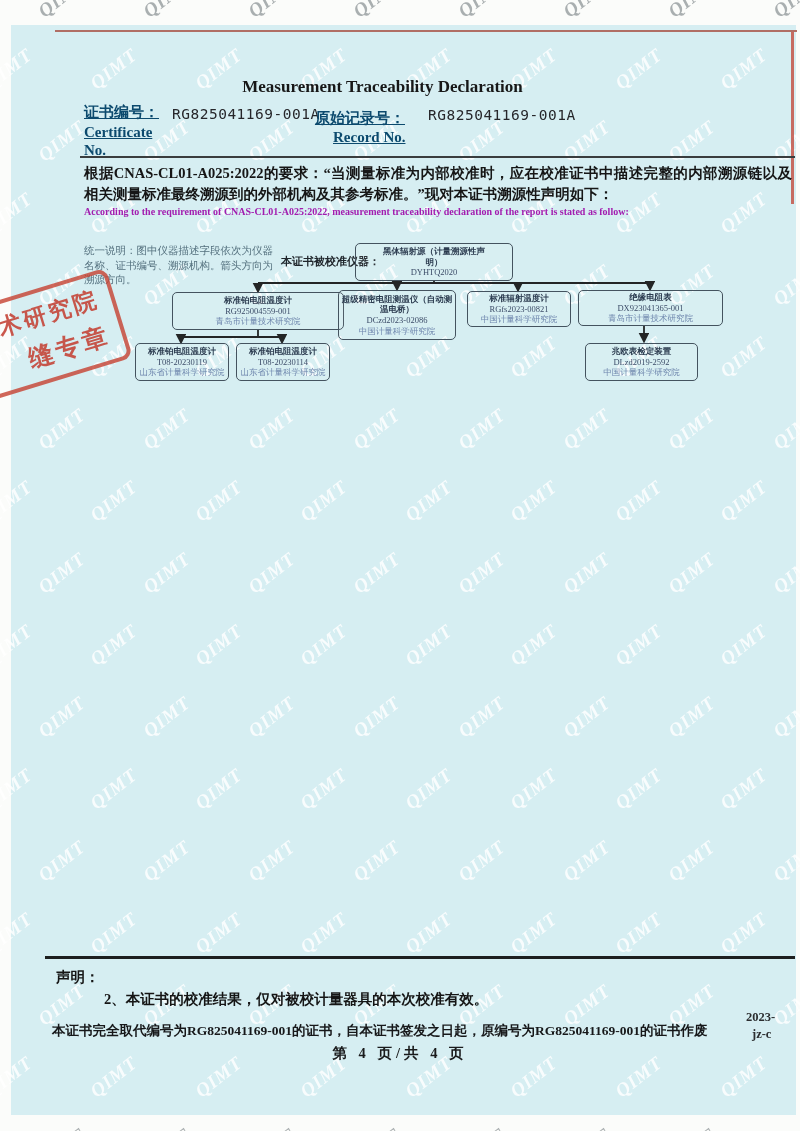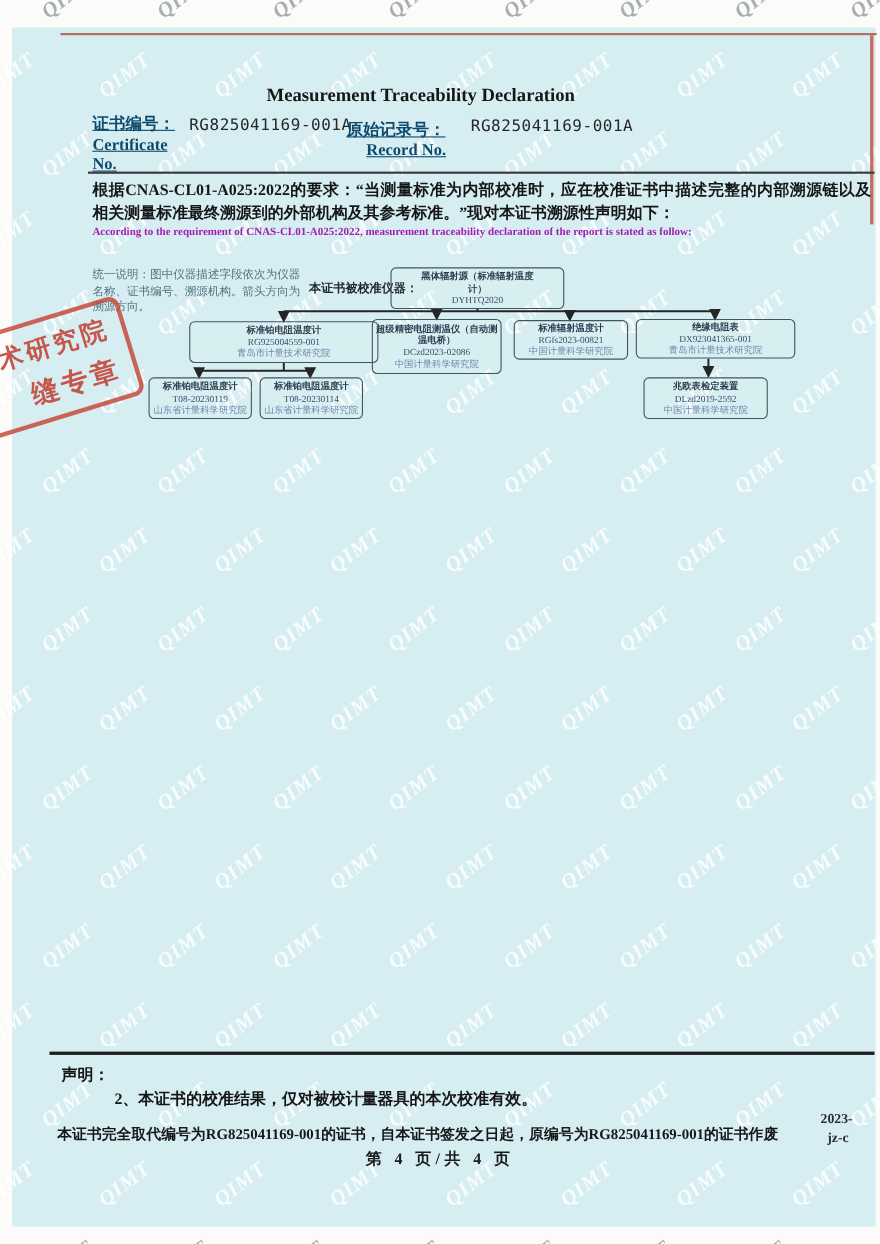--- a/index.html
+++ b/index.html
@@ -225,21 +225,21 @@
       <line x1="650" y1="283" x2="650" y2="288" marker-end="url(#arr)"></line>
       <path d="M258,330 L258,337 M181,337 L282,337"></path>
       <line x1="181" y1="337" x2="181" y2="341" marker-end="url(#arr)"></line>
       <line x1="282" y1="337" x2="282" y2="341" marker-end="url(#arr)"></line>
       <line x1="644" y1="326" x2="644" y2="340" marker-end="url(#arr)"></line>
     </g>
   </svg>
 
   <div id="diagram-nodes">
       <div class="dnode" style="left: 355px; top: 243px; width: 158px; height: 38px;">
-        <span class="n-name" style="max-width: 118px;">黑体辐射源（标准辐射温度计）</span>
+        <span class="n-name" style="max-width: 118px;">黑体辐射源（计量溯源性声明）</span>
         <span class="n-cert">DYHTQ2020</span>
       </div>
       <div class="dnode" style="left: 172px; top: 292px; width: 172px; height: 38px;">
         <span class="n-name">标准铂电阻温度计</span>
         <span class="n-cert">RG925004559-001</span>
         <span class="n-org">青岛市计量技术研究院</span>
       </div>
       <div class="dnode" style="left: 338px; top: 290px; width: 118px; height: 50px;">
         <span class="n-name">超级精密电阻测温仪（自动测温电桥）</span>
         <span class="n-cert">DCzd2023-02086</span>

